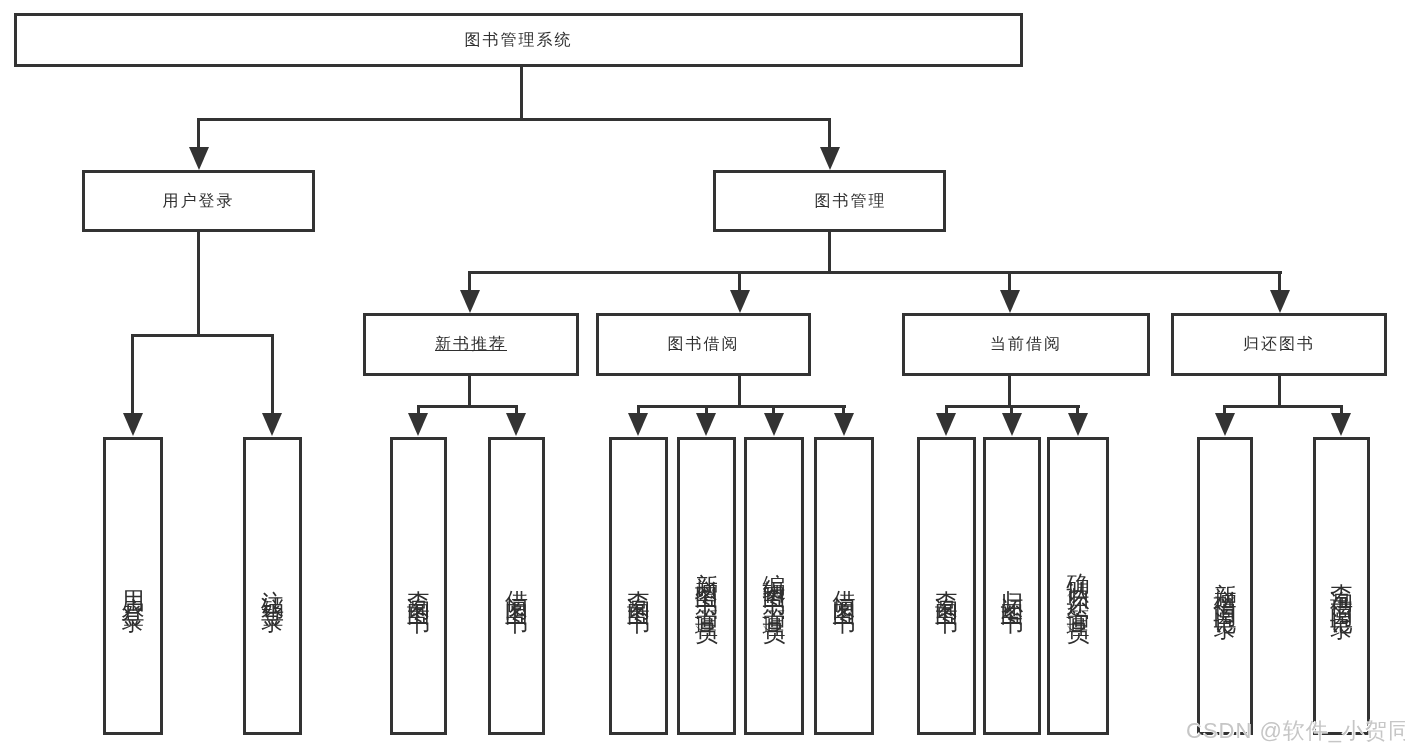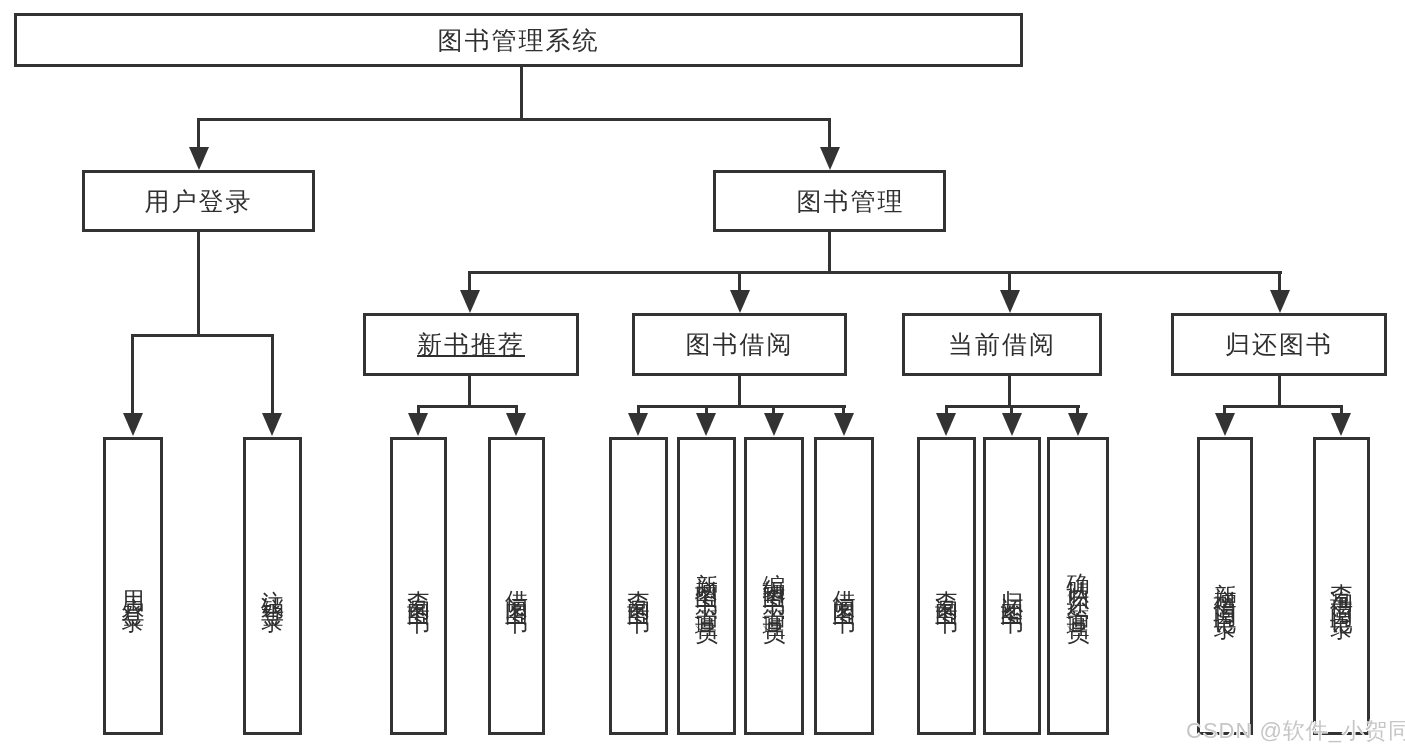--- a/index.html
+++ b/index.html
@@ -14,21 +14,21 @@
   }
   
   .node {
     position: absolute;
     box-sizing: border-box;
     border: 3px solid #333333;
     background: #ffffff;
     display: flex;
     align-items: center;
     justify-content: center;
-    font-size: 25px;
+    font-size: 16px;
     letter-spacing: 2px;
     white-space: nowrap;
   }
   
   .leaf {
     position: absolute;
     top: 437px;
     height: 298px;
     box-sizing: border-box;
     border: 3px solid #333333;
@@ -133,24 +133,24 @@
   <div class="node" style="left:82px; top:170px; width:233px; height:62px;">
     <span>用户登录</span>
   </div>
   <div class="node" style="left:713px; top:170px; width:233px; height:62px;padding-left:42px;">
     <span>图书管理</span>
   </div>
 
   <div class="node" style="left:363px; top:313px; width:216px; height:63px;text-decoration:underline;">
     <span>新书推荐</span>
   </div>
-  <div class="node" style="left:632px; top:313px; width:215px; height:63px;">
+  <div class="node" style="left:596px; top:313px; width:215px; height:63px;">
     <span>图书借阅</span>
   </div>
-  <div class="node" style="left:902px; top:313px; width:200px; height:63px;align-items:center;">
+  <div class="node" style="left:902px; top:313px; width:248px; height:63px;align-items:center;">
     <span>当前借阅</span>
   </div>
   <div class="node" style="left:1171px; top:313px; width:216px; height:63px;">
     <span>归还图书</span>
   </div>
 
   <div class="leaf" style="left:103px; width:60px;">
     <span>用户登录</span>
   </div>
   <div class="leaf" style="left:243px; width:59px;">

